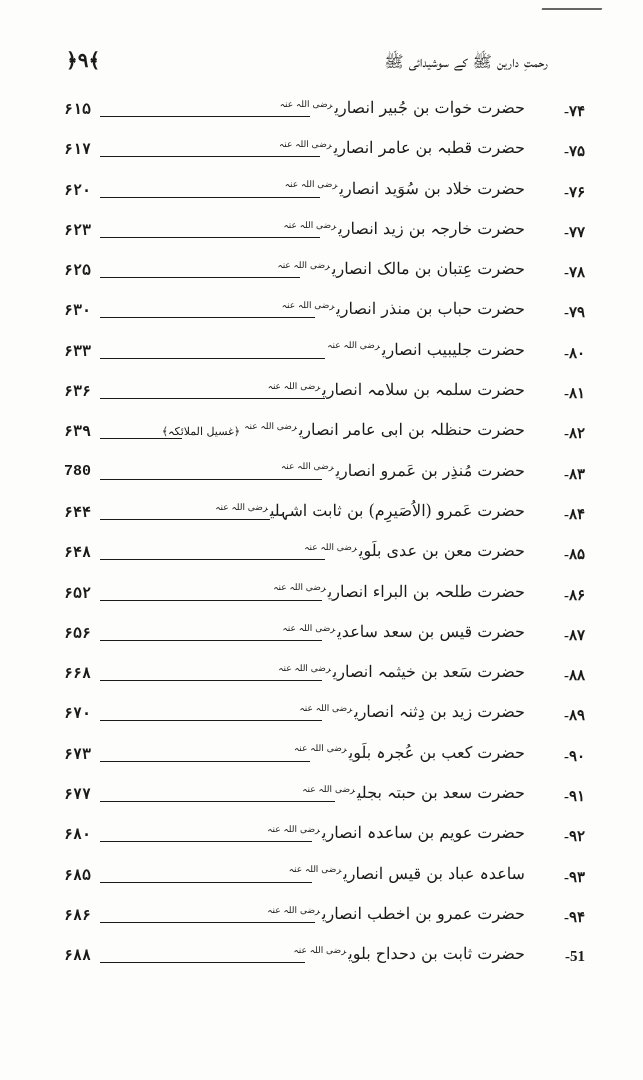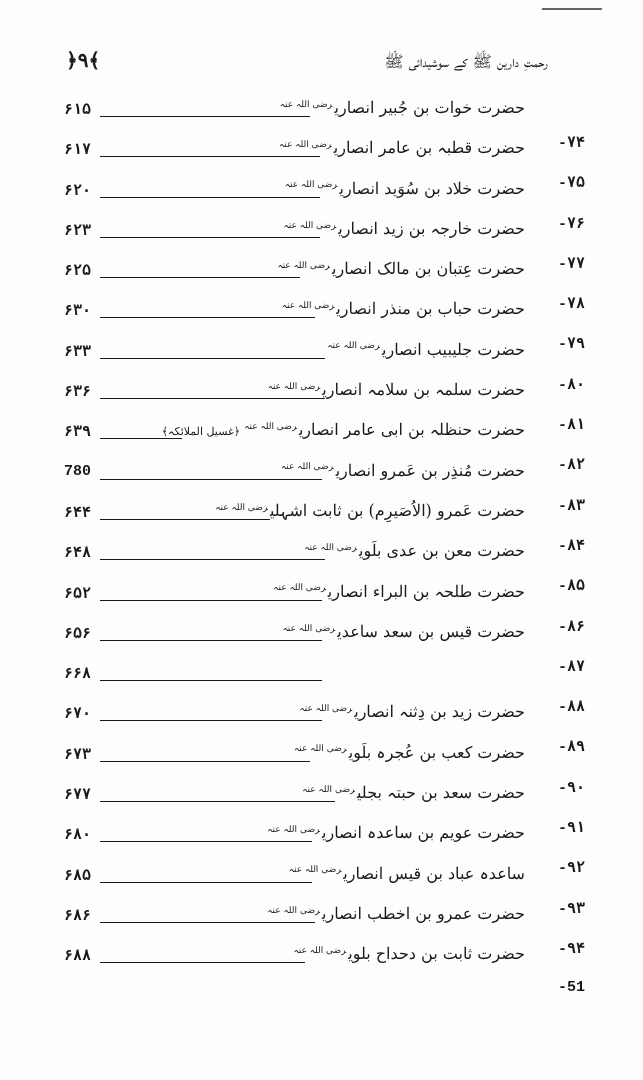--- a/index.html
+++ b/index.html
@@ -36,22 +36,22 @@
     position: absolute; top: 92px; left: 0; width: 643px;
   }
   .row {
     position: relative;
     height: 40.3px;
   }
   .row .num {
     position: absolute; right: 58px; top: 10px;
     direction: rtl;
     font-size: 15px; font-weight: bold;
-    font-family: Liberation Mono, monospace;
-    width: 40px; text-align: right; margin-top: 31px;
+    font-family: Liberation Serif, serif;
+    width: 40px; text-align: right;
   }
   .row .name {
     position: absolute; right: 118px; top: 6px;
     direction: rtl; white-space: nowrap;
     font-size: 16px;
     font-family: "DejaVu Serif", serif;
     text-align: center;
   }
   .row .honor {
     font-size: 9px; vertical-align: super;
@@ -189,20 +189,23 @@
     <div class="row">
     <span class="num">۸۷-</span>
     <span class="name">
       <span>حضرت قیس بن سعد ساعدی</span><span class="honor">رضی اللہ عنہ</span><span class="title-extra"></span>
     </span>
     <span class="leader" style="width: 222px;"></span>
     <span class="page">۶۵۶</span>
   </div>
     <div class="row">
     <span class="num">۸۸-</span>
+    <span class="name">
+      <span>حضرت سَعد بن خیثمہ انصاری</span><span class="honor">رضی اللہ عنہ</span><span class="title-extra"></span>
+    </span>
     <span class="leader" style="width: 222px;"></span>
     <span class="page">۶۶۸</span>
   </div>
     <div class="row">
     <span class="num">۸۹-</span>
     <span class="name">
       <span>حضرت زید بن دِثنہ انصاری</span><span class="honor">رضی اللہ عنہ</span><span class="title-extra"></span>
     </span>
     <span class="leader" style="width: 222px;"></span>
     <span class="page">۶۷۰</span>

